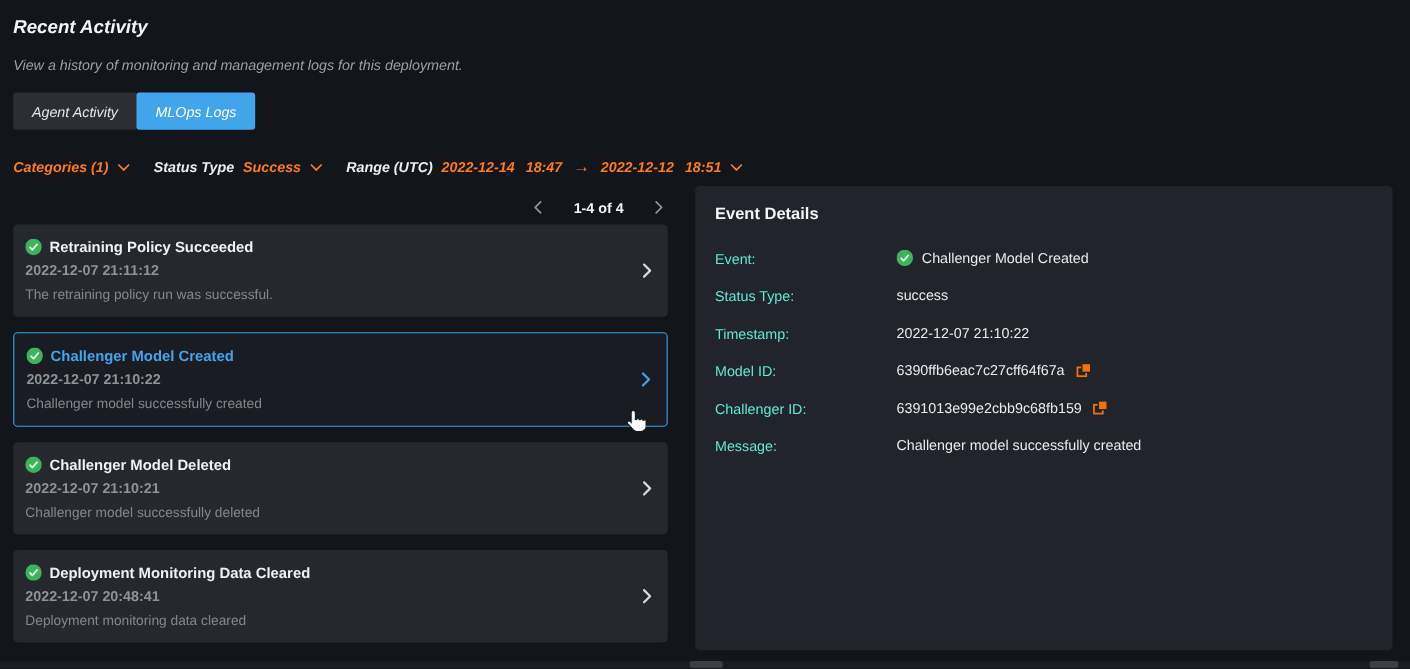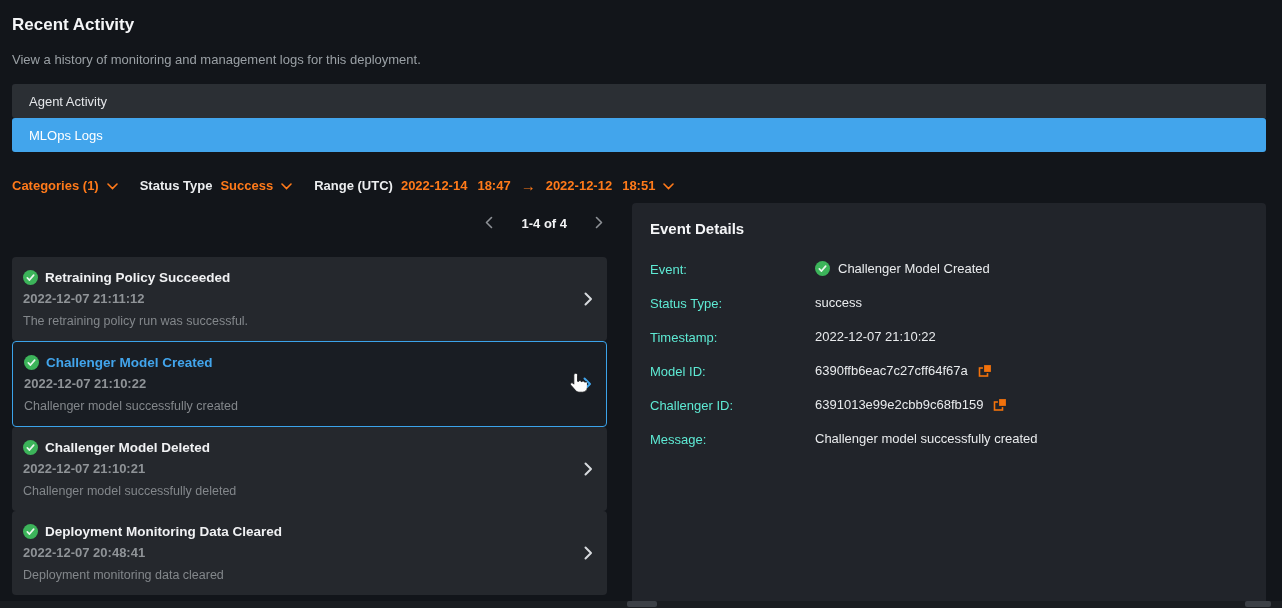--- a/index.html
+++ b/index.html
@@ -8,26 +8,26 @@
     --success-green:#3cb45a;
     --selected-border:#3ba3ea;
   }
   *{box-sizing:border-box;}
   html,body{margin:0;padding:0;}
   body{
     width:1282px;height:608px;position:relative;overflow:hidden;
     background:#12151a;color:#e8eaec;
     font-family:"Liberation Sans",sans-serif;font-size:13px;
   }
-  .page{padding:0 16px 0 12px;}
+  .page{padding:0 16px 0 12px;font-style:italic;}
   .page-title{margin:0;padding-top:15px;font-size:17px;font-weight:bold;color:#f4f5f7;}
   .page-subtitle{margin-top:17px;font-size:13px;color:#9aa0a5;}
 
   
-  .tabs{display:flex;margin-top:17px;flex-direction:column;}
+  .tabs{display:flex;margin-top:17px;}
   .tab{height:34px;display:flex;align-items:center;padding:0 17px;
        background:#2b2f34;color:#e4e6e9;cursor:pointer;font-size:13px;}
   .tab:first-child{border-radius:3px 0 0 3px;}
   .tab.active{background:var(--accent-blue);color:#fff;border-radius:3px;}
 
   
   .filters{display:flex;align-items:center;margin-top:25px;gap:22px;font-weight:bold;}
   .filter-group{display:flex;align-items:center;gap:8px;cursor:pointer;}
   .filter-label{color:#eceef0;}
   .orange{color:var(--accent-orange);}
@@ -35,21 +35,21 @@
   .range-values{display:flex;align-items:center;gap:10px;color:var(--accent-orange);}
 
   
   .main{display:flex;gap:25px;margin-top:9px;padding:0 16px 0 12px;}
   .left-col{width:595px;flex:none;display:flex;flex-direction:column;}
   .pagination{display:flex;align-items:flex-start;justify-content:flex-end;gap:24px;
               margin-top:13px;height:22px;padding-right:0;}
   .pag-btn{display:flex;align-items:center;color:#8d9196;cursor:pointer;padding:0 4px;}
   .pag-label{color:#f2f3f5;font-weight:bold;}
 
-  .event-list{margin-top:19px;display:flex;flex-direction:column;}
+  .event-list{display:flex;flex-direction:column;gap:14px;}
   .event-card{position:relative;background:#25282d;border-radius:4px;
               padding:13px 16px 13px 11px;min-height:82px;cursor:pointer;}
   .event-card.selected{background:#191d23;border:1.5px solid var(--selected-border);}
   .event-title-row{display:flex;align-items:center;gap:7px;}
   .event-title{font-weight:bold;font-size:13.5px;color:#f0f1f3;}
   .event-card.selected .event-title{color:var(--accent-blue);}
   .event-time{margin-top:6px;font-weight:bold;color:#8f9397;}
   .event-desc{margin-top:8px;font-size:12.5px;color:#83878b;}
   .chevron{position:absolute;right:14px;top:50%;transform:translateY(-50%);
            color:#d7dade;display:flex;}

